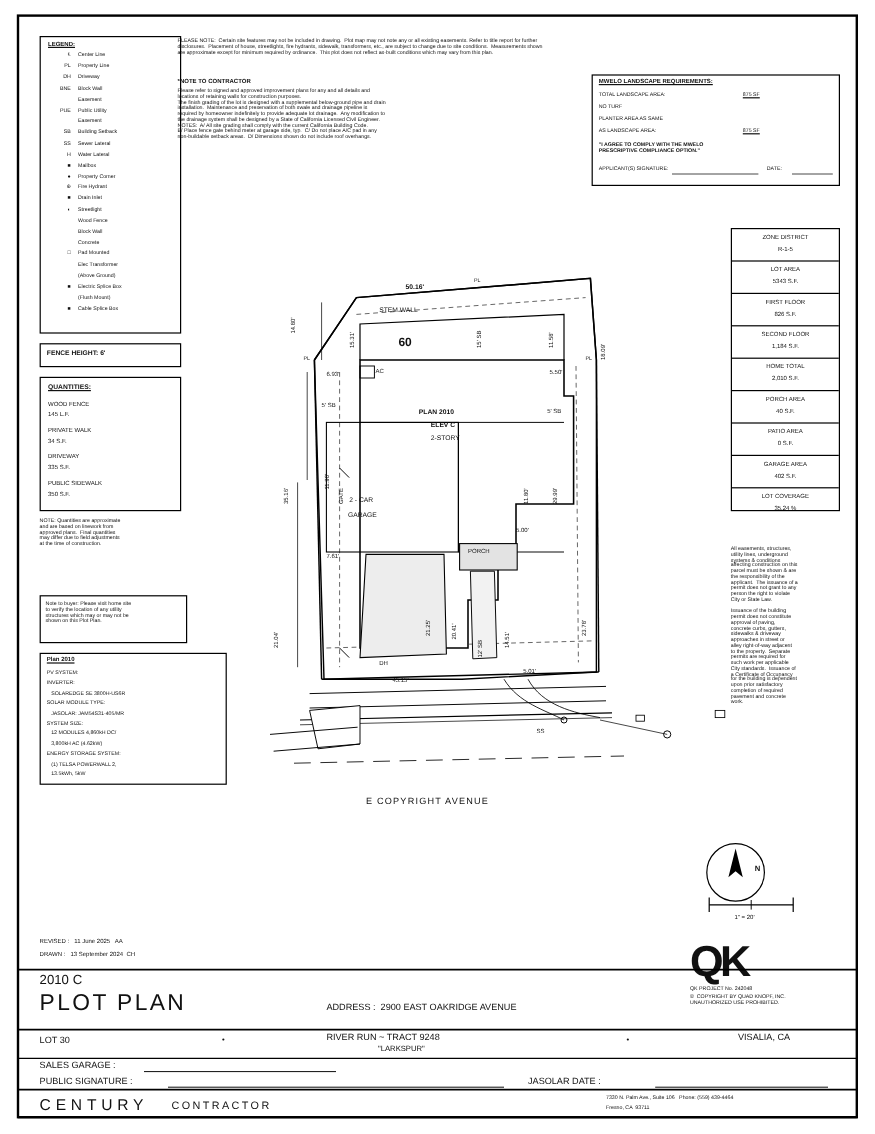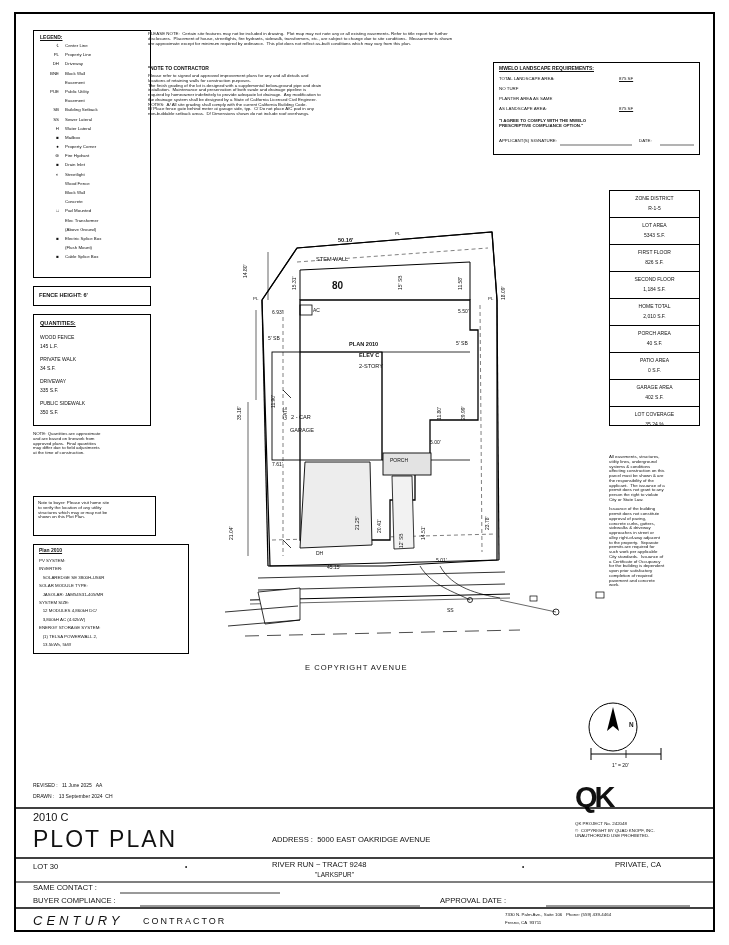--- a/index.html
+++ b/index.html
@@ -365,21 +365,21 @@
     <polygon points="613,707 619,731 613,726 607,731" fill="#000"></polygon>
 
     <line x1="591" y1="754" x2="661" y2="754" stroke="#000" stroke-width="1"></line>
     <line x1="591" y1="748" x2="591" y2="760" stroke="#000" stroke-width="1"></line>
     <line x1="661" y1="748" x2="661" y2="760" stroke="#000" stroke-width="1"></line>
     <line x1="626" y1="750" x2="626" y2="758" stroke="#000" stroke-width="0.8"></line>
   </svg>
 
   <div class="t s bold" style="left:338px;top:237px;">50.16'</div>
   <div class="t s" style="left:316px;top:256px;">STEM WALL</div>
-  <div class="t xl bold" style="left:332px;top:281px;">80</div>
+  <div class="t xl bold" style="left:332px;top:281px;">60</div>
 
   <div class="t s bold" style="left:349px;top:341px;">PLAN 2010</div>
   <div class="t s bold" style="left:359px;top:352px;">ELEV C</div>
   <div class="t s" style="left:359px;top:363px;">2-STORY</div>
 
   <div class="t s" style="left:291px;top:414px;">2 - CAR</div>
   <div class="t s" style="left:290px;top:427px;">GARAGE</div>
   <div class="t xs" style="left:390px;top:458px;">PORCH</div>
   <div class="t xs" style="left:316px;top:551px;">DH</div>
   <div class="t xs" style="left:447px;top:608px;">SS</div>
@@ -412,53 +412,53 @@
   <div class="t xs" style="left:327px;top:565px;">45.15'</div>
   <div class="t tiny" style="left:395px;top:232px;">PL</div>
   <div class="t tiny" style="left:253px;top:297px;">PL</div>
   <div class="t tiny" style="left:488px;top:297px;">PL</div>
 
   <div class="t l" style="left:305px;top:664px;letter-spacing:1px;">E COPYRIGHT AVENUE</div>
 
   <div class="t m bold" style="left:629px;top:722px;">N</div>
   <div class="t xs" style="left:612px;top:763px;">1" = 20'</div>
 
-  <div class="t" style="left:575px;top:782px;font-size:29px;font-weight:bold;letter-spacing:-3px;font-family:'Liberation Sans',sans-serif;">QK</div>
+  <div class="t" style="left:575px;top:782px;font-size:36px;font-weight:bold;letter-spacing:-3px;font-family:'Liberation Sans',sans-serif;">QK</div>
   <div class="t tiny" style="left:575px;top:822px;">QK PROJECT No. 242048</div>
   <div class="t tiny" style="left:575px;top:829px;width:125px;">©  COPYRIGHT BY QUAD KNOPF, INC.
 UNAUTHORIZED USE PROHIBITED.</div>
 
   <div class="t xs" style="left:33px;top:783px;">REVISED :   11 June 2025   AA</div>
   <div class="t xs" style="left:33px;top:794px;">DRAWN :   13 September 2024  CH</div>
 
   <svg width="729" height="945">
     <line x1="15" y1="808" x2="714" y2="808" stroke="#000" stroke-width="1.6"></line>
     <line x1="15" y1="858" x2="714" y2="858" stroke="#000" stroke-width="1.6"></line>
     <line x1="15" y1="882" x2="714" y2="882" stroke="#000" stroke-width="1.2"></line>
     <line x1="15" y1="908" x2="714" y2="908" stroke="#000" stroke-width="1.6"></line>
     <line x1="15" y1="931" x2="714" y2="931" stroke="#000" stroke-width="1.6"></line>
 
     <line x1="120" y1="893" x2="280" y2="893" stroke="#000" stroke-width="0.8"></line>
     <line x1="140" y1="906" x2="420" y2="906" stroke="#000" stroke-width="0.8"></line>
     <line x1="546" y1="906" x2="690" y2="906" stroke="#000" stroke-width="0.8"></line>
   </svg>
 
   <div class="t" style="left:33px;top:812px;font-size:11px;">2010 C</div>
-  <div class="t" style="left:33px;top:827px;font-size:23px;letter-spacing:2px;">PLOT PLAN</div>
-  <div class="t l" style="left:272px;top:836px;">ADDRESS :  5000 EAST OAKRIDGE AVENUE</div>
+  <div class="t" style="left:33px;top:827px;font-size:19px;letter-spacing:2px;">PLOT PLAN</div>
+  <div class="t l" style="left:272px;top:836px;">ADDRESS :  2900 EAST OAKRIDGE AVENUE</div>
 
   <div class="t l" style="left:33px;top:863px;">LOT 30</div>
   <div class="t m" style="left:185px;top:864px;">•</div>
   <div class="t l" style="left:272px;top:861px;">RIVER RUN ~ TRACT 9248</div>
   <div class="t m" style="left:315px;top:872px;">"LARKSPUR"</div>
   <div class="t m" style="left:522px;top:864px;">•</div>
-  <div class="t l" style="left:615px;top:861px;">PRIVATE, CA</div>
-
-  <div class="t l" style="left:33px;top:884px;">SAME CONTACT :</div>
-  <div class="t l" style="left:33px;top:897px;">BUYER COMPLIANCE :</div>
-  <div class="t l" style="left:440px;top:897px;">APPROVAL DATE :</div>
-
-  <div class="t" style="left:33px;top:914px;font-size:13px;letter-spacing:4px;font-style:italic;">CENTURY</div>
+  <div class="t l" style="left:615px;top:861px;">VISALIA, CA</div>
+
+  <div class="t l" style="left:33px;top:884px;">SALES GARAGE :</div>
+  <div class="t l" style="left:33px;top:897px;">PUBLIC SIGNATURE :</div>
+  <div class="t l" style="left:440px;top:897px;">JASOLAR DATE :</div>
+
+  <div class="t" style="left:33px;top:914px;font-size:13px;letter-spacing:4px;">CENTURY</div>
   <div class="t" style="left:143px;top:917px;font-size:9px;letter-spacing:2px;">CONTRACTOR</div>
   <div class="t tiny" style="left:505px;top:913px;">7330 N. Palm Ave., Suite 106   Phone: (559) 439-4464</div>
   <div class="t tiny" style="left:505px;top:921px;">Fresno, CA  93711</div>
 
 </div>
 
 </body></html>

